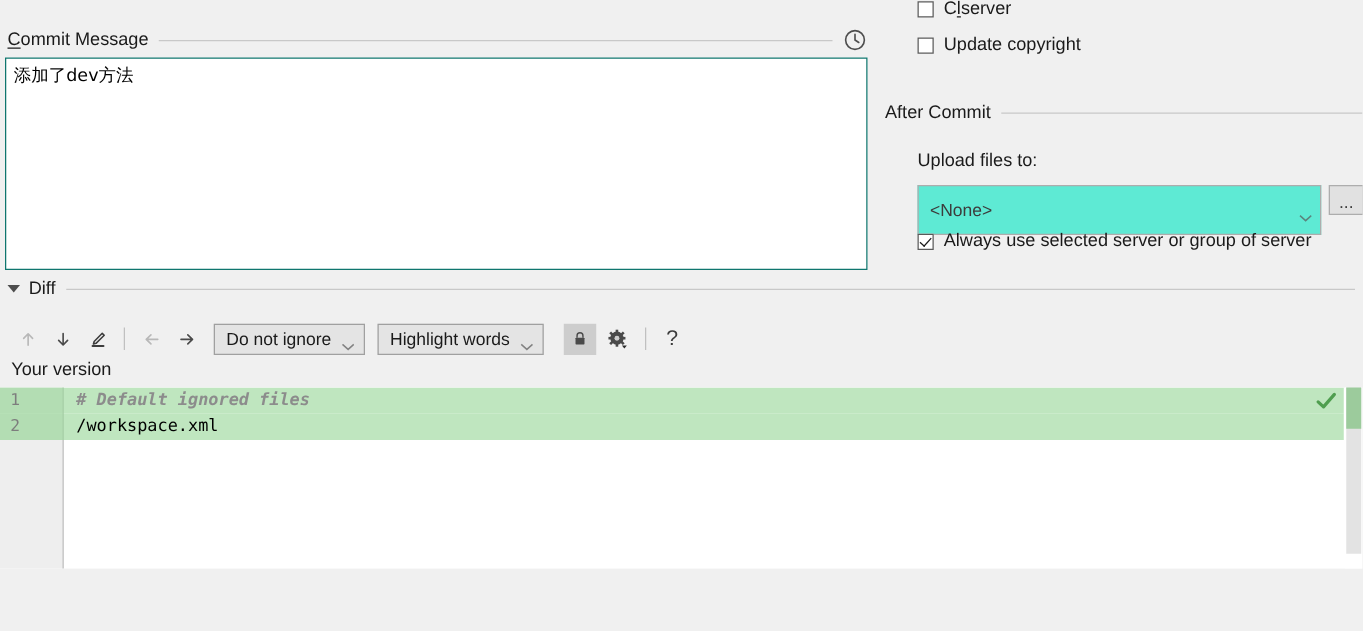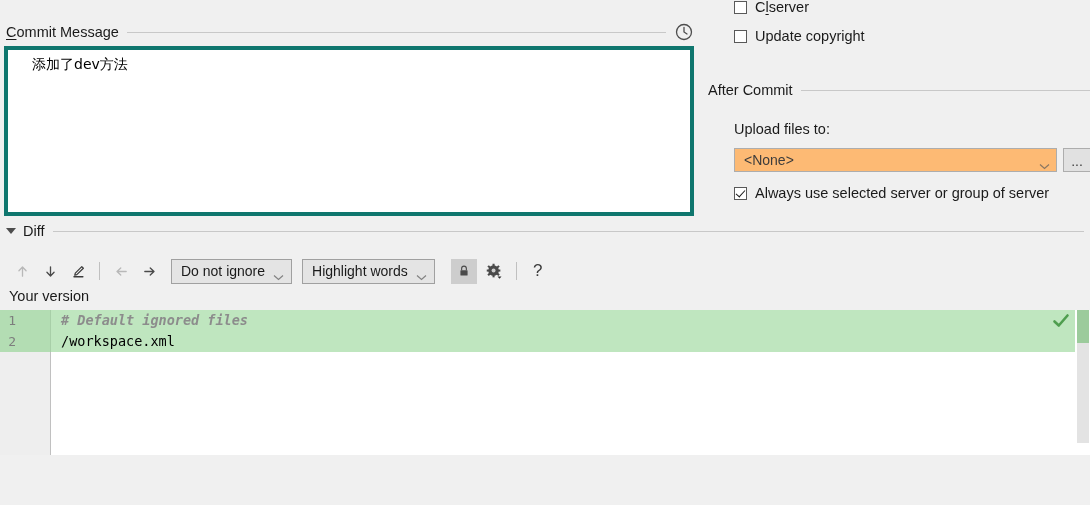--- a/index.html
+++ b/index.html
@@ -63,23 +63,23 @@
     margin-left: 8px;
     flex: 0 0 auto;
   }
   .commit-textarea {
     position: absolute;
     left: 4px;
     top: 46px;
     width: 690px;
     height: 170px;
     background: #ffffff;
-    border: 4px solid #0f766e;
-    box-sizing: border-box;
-    padding: 6px 24px;
+    border: 1px solid #0f766e;
+    box-sizing: border-box;
+    padding: 6px 6px;
     font-family: "DejaVu Sans", "Liberation Sans", sans-serif;
     font-size: 14px;
     line-height: 17px;
     color: #000;
     overflow: hidden;
     white-space: pre-wrap;
   }
 
   
   .right-col {
@@ -139,26 +139,26 @@
   .upload-row {
     position: absolute;
     left: 26px;
     top: 148px;
     display: flex;
     align-items: stretch;
     gap: 6px;
   }
   .combo {
     box-sizing: border-box;
-    background: #fdba74;
+    background: #5eead4;
     border: 1px solid #adadad;
     display: flex;
     align-items: center;
     padding: 0 6px 0 9px;
-    height: 24px;
+    height: 40px;
     font-size: 14px;
     color: #3c3c3c;
     white-space: nowrap;
     gap: 21px;
   }
   .combo .cval { flex: 1 1 auto; }
   .chev {
     width: 11px;
     height: 7px;
     flex: 0 0 auto;

